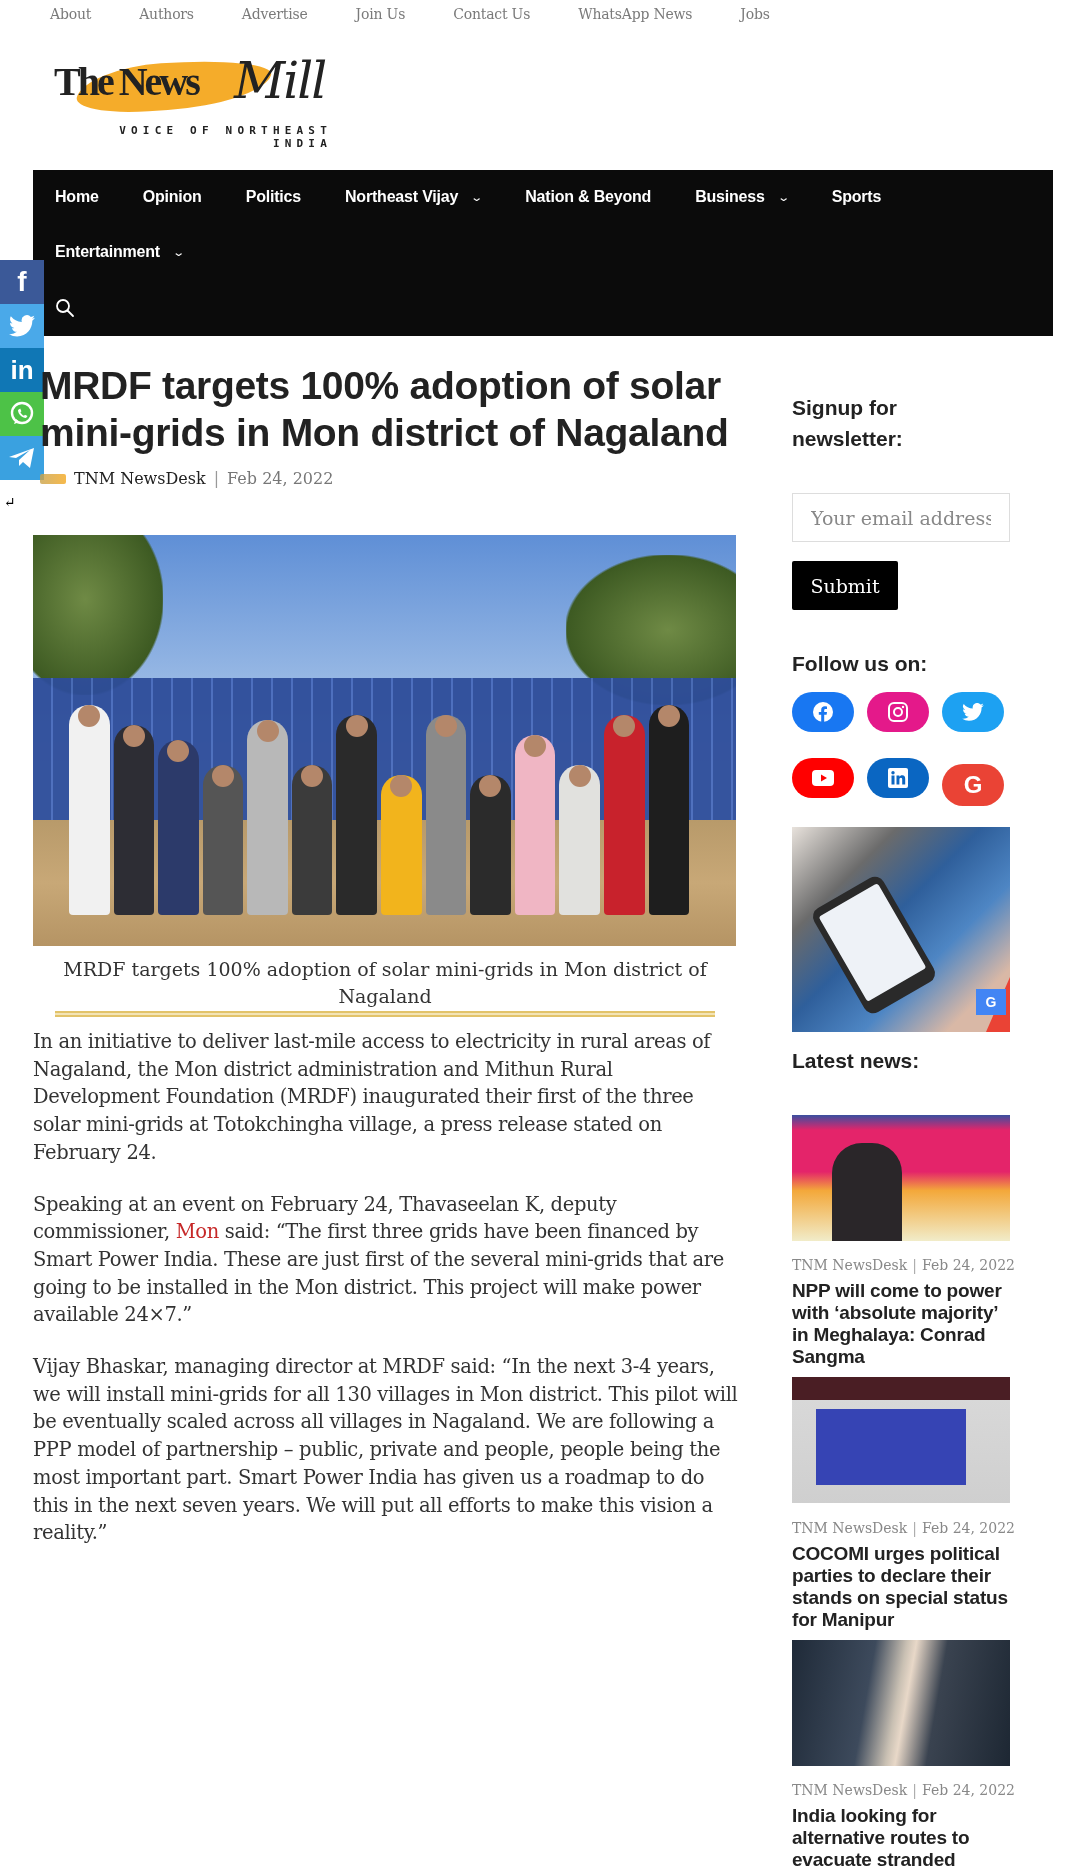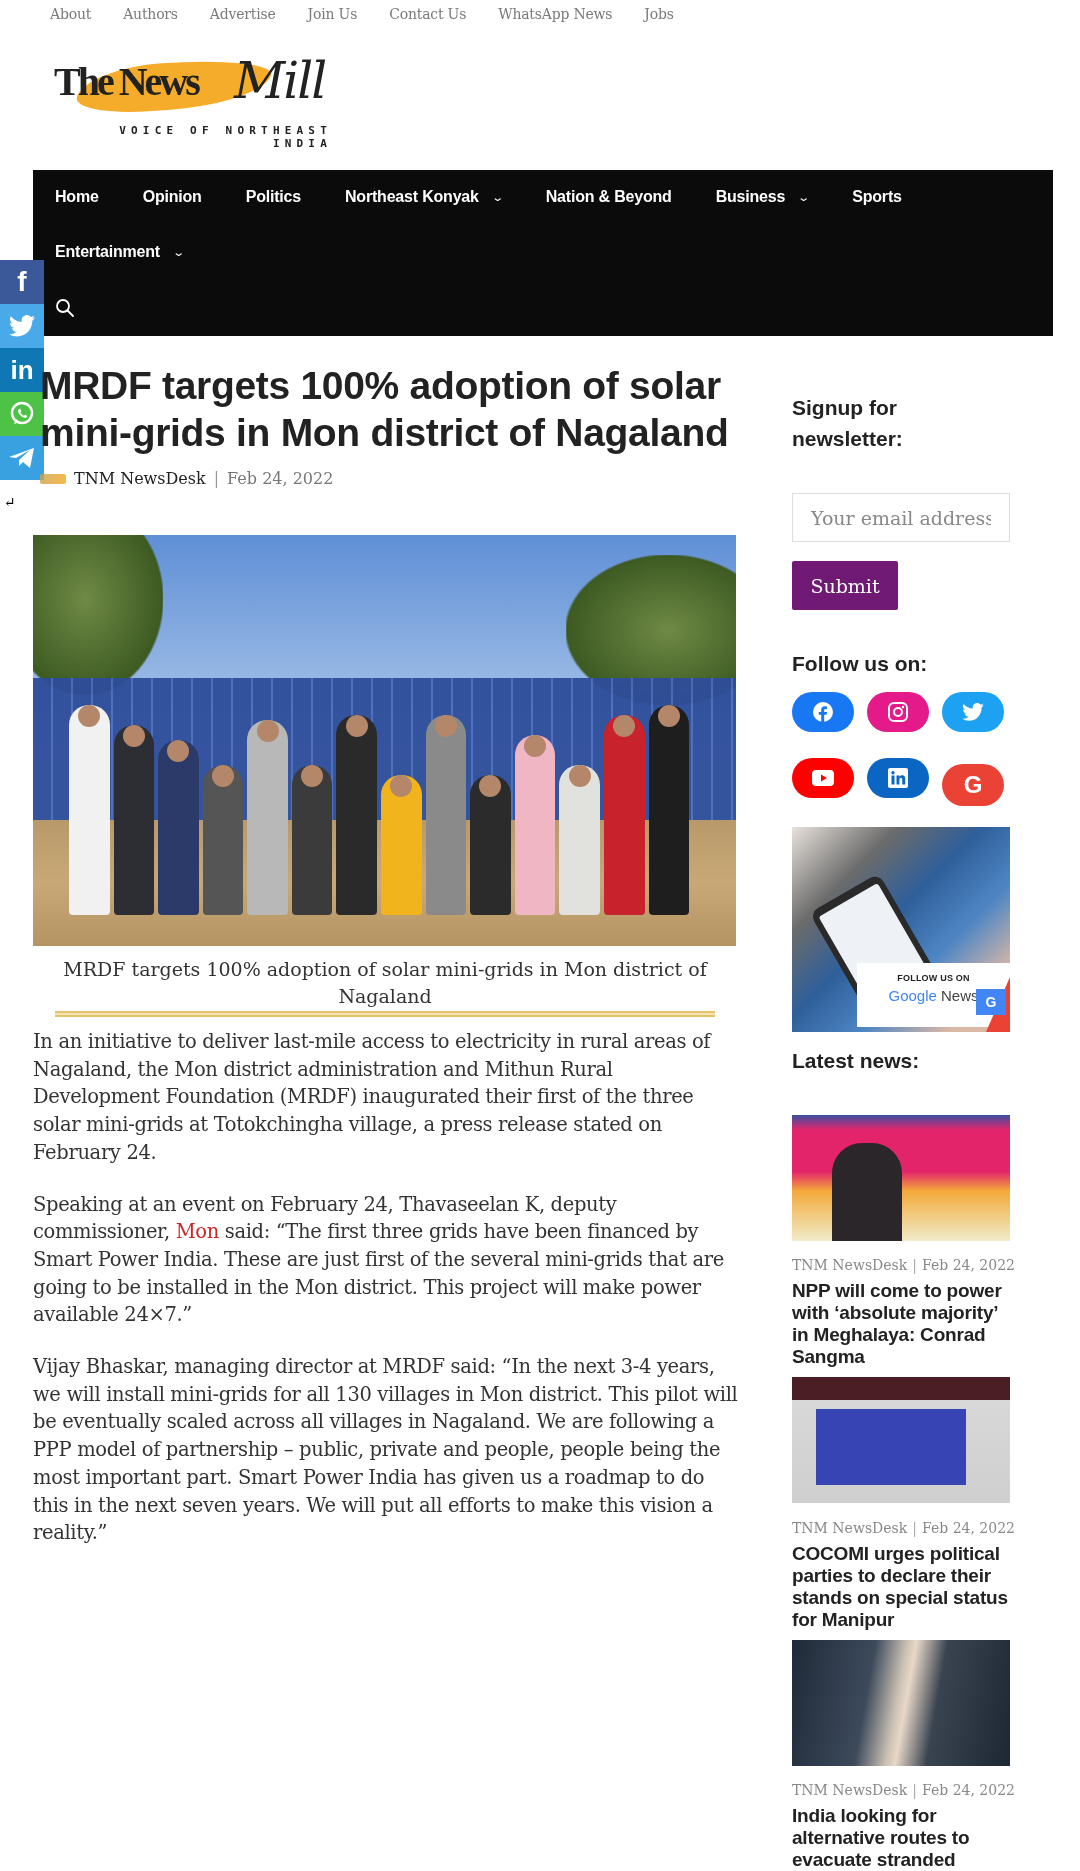--- a/index.html
+++ b/index.html
@@ -1,20 +1,20 @@
 <!DOCTYPE html>
 <html><head>
 <meta charset="utf-8">
 <style>
   * { box-sizing: border-box; margin: 0; padding: 0; }
   html, body { width: 1080px; height: 1871px; overflow: hidden; background: #ffffff; }
   body { position: relative; font-family: "DejaVu Serif", serif; color: #222; }
 
   
-  .topnav { position: absolute; top: 6px; left: 50px; display: flex; gap: 0; }
+  .topnav { position: absolute; top: 6px; left: 50px; display: flex; gap: 16px; }
   .topnav a { font-family: "DejaVu Serif", serif; font-size: 14px; color: #7a7a7a; text-decoration: none; margin-right: 32px; letter-spacing: -0.2px; }
 
   
   .logo { position: absolute; left: 52px; top: 48px; width: 280px; height: 94px; }
   .logo .brush { position: absolute; left: 28px; top: 14px; width: 188px; height: 48px; background: #f4a81f; border-radius: 40% 60% 50% 40% / 60% 40% 60% 40%; transform: skewX(-18deg) rotate(-4deg); opacity: .95; }
   .logo .brand { position: absolute; left: 2px; top: 10px; font-family: Liberation Serif, serif; font-weight: bold; font-size: 40px; letter-spacing: -3px; color: #222; }
   .logo .mill { position: absolute; left: 182px; top: 4px; font-family: "DejaVu Serif", serif; font-style: italic; font-size: 50px; color: #222; letter-spacing: -2px; }
   .logo .tagline { position: absolute; left: 4px; top: 76px; font-family: "DejaVu Sans Mono", monospace; font-size: 11px; letter-spacing: 5.2px; color: #222; font-weight: bold; text-align: right; }
 
   
@@ -58,21 +58,21 @@
   .caption-rule { position: absolute; left: 55px; top: 1011px; width: 660px; height: 6px; border-top: 2px solid #e2c36a; border-bottom: 2px solid #e2c36a; background: #f3e4b6; }
 
   .body-text { position: absolute; left: 33px; top: 1028px; width: 705px; font-family: "DejaVu Serif", serif; font-size: 19.5px; line-height: 27.7px; color: #333; letter-spacing: -0.35px; }
   .body-text p { margin-bottom: 24px; }
   .body-text a { color: #c62828; text-decoration: none; }
 
   
   .side-h { position: absolute; left: 792px; font-family: "Liberation Sans", sans-serif; font-weight: bold; font-size: 21px; line-height: 31px; color: #222; }
   .email { position: absolute; left: 792px; top: 493px; width: 218px; height: 49px; border: 1px solid #ddd; background: #fff; font-family: "DejaVu Serif", serif; font-size: 19px; color: #888; padding: 0 18px; outline: none; }
   .email::placeholder { color: #888; }
-  .submit { position: absolute; left: 792px; top: 561px; width: 106px; height: 49px; background: #701a75; border: none; border-radius: 2px; font-family: "DejaVu Serif", serif; font-size: 19px; color: #fff; }
+  .submit { position: absolute; left: 792px; top: 561px; width: 106px; height: 49px; background: #000000; border: none; border-radius: 2px; font-family: "DejaVu Serif", serif; font-size: 19px; color: #fff; }
 
   .social { position: absolute; width: 62px; height: 40px; border-radius: 20px; display: flex; align-items: center; justify-content: center; color: #fff; font-family: "Liberation Sans", sans-serif; font-weight: bold; }
 
   .gnews { position: absolute; left: 792px; top: 827px; width: 218px; height: 205px; overflow: hidden; background: linear-gradient(135deg,#e8e2dc 0%,#6b6b6b 25%,#2f5f9b 45%,#4e86c4 65%,#d9b8a6 85%); }
   .gnews .phone { position: absolute; left: 42px; top: 58px; width: 80px; height: 120px; background: #2a2a2a; border-radius: 10px; transform: rotate(-30deg); }
   .gnews .phone::after { content: ""; position: absolute; left: 6px; top: 8px; right: 6px; bottom: 14px; background: #eef2f7; border-radius: 3px; }
   .gnews .badge { position: absolute; left: 65px; top: 136px; width: 153px; height: 64px; background: #fff; text-align: center; padding-top: 10px; }
   .gnews .badge .f { font-family: "Liberation Sans", sans-serif; font-weight: bold; font-size: 9px; color: #222; letter-spacing: .2px; }
   .gnews .badge .g { font-family: "Liberation Sans", sans-serif; font-size: 15px; color: #444; margin-top: 4px; }
   .gnews .badge .g b { font-weight: normal; }
@@ -109,21 +109,21 @@
     <div class="nav-item">
         <span>Home</span>
       </div>
     <div class="nav-item">
         <span>Opinion</span>
       </div>
     <div class="nav-item">
         <span>Politics</span>
       </div>
     <div class="nav-item">
-        <span>Northeast Konyak</span>
+        <span>Northeast Vijay</span>
         <span class="chev">⌄</span>
       </div>
     <div class="nav-item">
         <span>Nation &amp; Beyond</span>
       </div>
     <div class="nav-item">
         <span>Business</span>
         <span class="chev">⌄</span>
       </div>
     <div class="nav-item">
@@ -247,24 +247,20 @@
       <circle cx="5" cy="4.8" r="1.7" fill="#0a66c2"></circle>
       <path d="M8.5 7.5h2.9v1.3c.5-.9 1.5-1.5 2.8-1.5 2.3 0 3 1.5 3 3.6v5.6h-3v-5c0-1.1-.3-1.8-1.3-1.8s-1.5.8-1.5 1.8v5h-2.9z" fill="#0a66c2"></path>
     </svg>
 </div>
 <div class="social" style="left:942px;top:764px;background:#ea4335;height:42px;border-radius:21px">
   <span style="font-size:24px;">G</span>
 </div>
 
 <div class="gnews">
   <div class="phone"></div>
-  <div class="badge">
-    <div class="f">FOLLOW US ON</div>
-    <div class="g"><b style="color:#4285f4">Google</b> <span>News</span></div>
-  </div>
   <div class="corner"></div>
   <div class="gicon">G</div>
 </div>
 
 <div class="side-h" style="top:1045px">Latest news:</div>
 
 <div class="news-thumb" style="top:1115px;background:linear-gradient(180deg,#3a4fa0 0%,#e4246a 12%,#e4246a 45%,#f3a83a 60%,#f1ecc9 100%)">
   <div style="position:absolute;left:40px;top:28px;width:70px;height:98px;background:#2a2629;border-radius:30px 30px 0 0"></div>
 </div>
 <div class="news-meta" style="top:1257px"><span>TNM NewsDesk</span><span class="sep">|</span><span>Feb 24, 2022</span></div>

